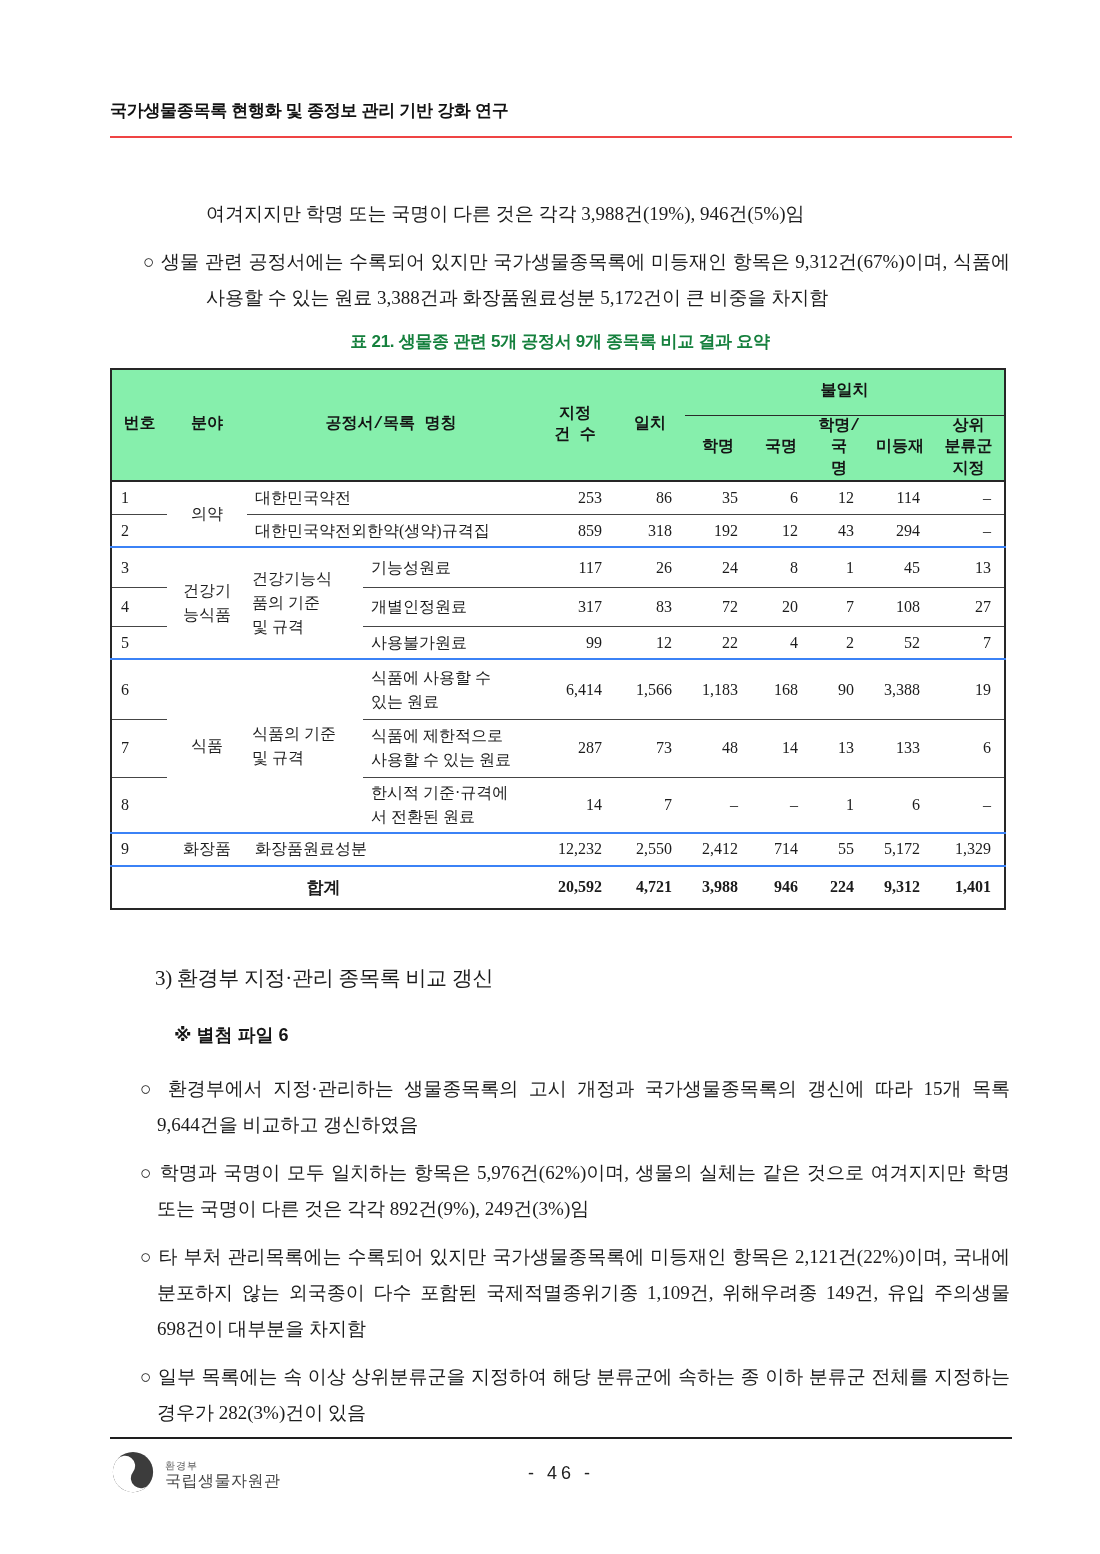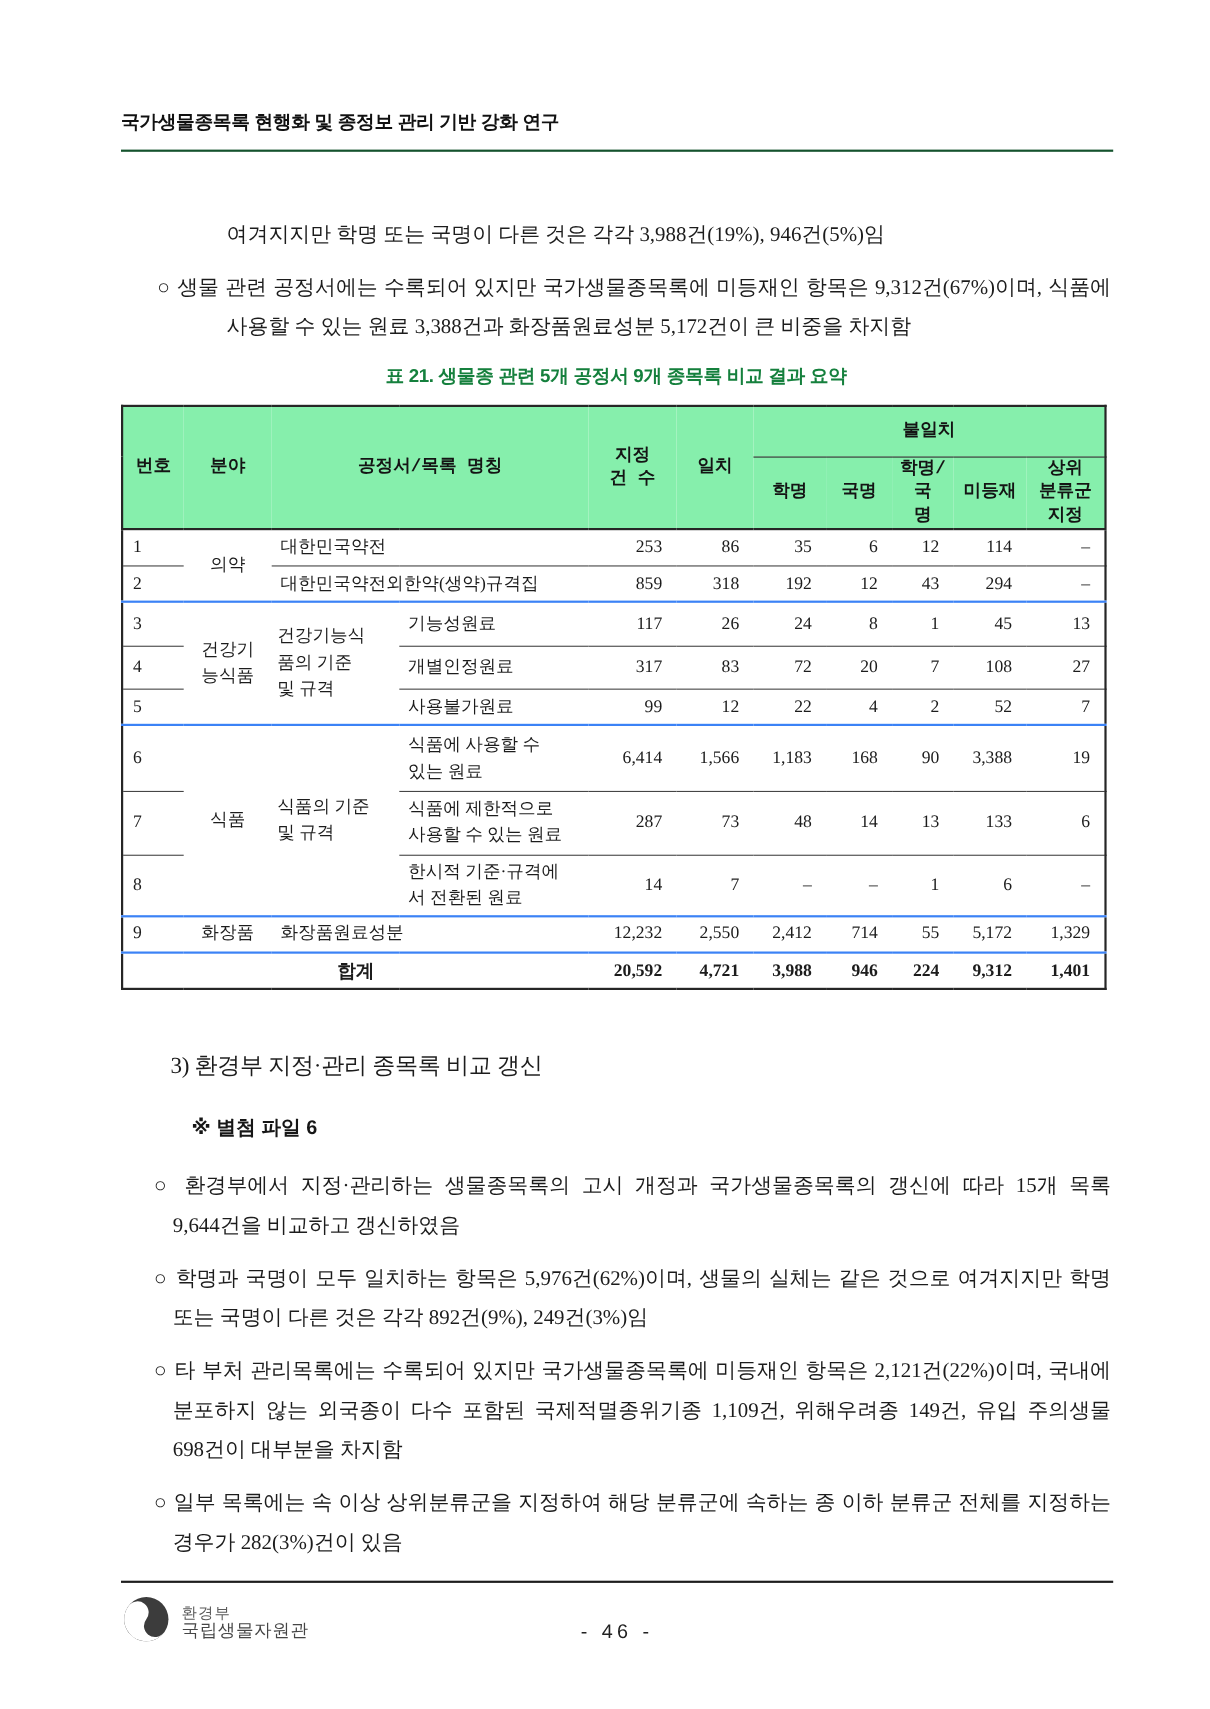--- a/index.html
+++ b/index.html
@@ -5,21 +5,21 @@
   * { margin:0; padding:0; box-sizing:border-box; }
   html,body { background:#ffffff; }
   .page {
     position:relative; width:1100px; height:1554px; background:#ffffff;
     font-family:"Liberation Serif","DejaVu Serif",serif; color:#1c1c1c;
     overflow:hidden; margin:0 auto;
   }
   
   .doc-header {
     margin:0 88px 0 110px; padding-top:99px; padding-bottom:14px;
-    border-bottom:2px solid #14532d;
+    border-bottom:2px solid #ef4444;
   }
   .doc-header .title {
     font-family:"Liberation Sans","DejaVu Sans",sans-serif;
     font-weight:bold; font-size:17px; letter-spacing:-0.3px; color:#111;
   }
   
   .content { margin:0 90px 0 110px; }
   .para { font-size:19px; line-height:36px; word-break:keep-all; }
   .continuation { margin-top:58px; padding-left:96px; }
   .intro-bullet { margin-top:12px; padding-left:96px; text-indent:-63px; text-align:justify; }
@@ -61,21 +61,21 @@
   table.cmp tbody tr:nth-child(6){height:60px}
   table.cmp tbody tr:nth-child(7){height:58px}
   table.cmp tbody tr:nth-child(8){height:54px}
   table.cmp tbody tr:nth-child(9){height:33px}
   table.cmp tr.group-end td, table.cmp td.ge { border-bottom:2px solid #3b82f6; }
   table.cmp td.no { text-align:left; padding-left:9px; }
   table.cmp td.field { text-align:center; white-space:pre-line; }
   table.cmp td.group { text-align:left; padding-left:5px; white-space:pre-line; }
   table.cmp td.name { text-align:left; padding-left:8px; white-space:pre-line; }
   table.cmp td.num { text-align:right; padding-right:13px; }
-  table.cmp tr.total-row { height:33px; }
+  table.cmp tr.total-row { height:43px; }
   table.cmp tr.total-row td { border-bottom:none; font-weight:bold; }
   table.cmp tr.total-row td.total-label {
     text-align:center; font-family:"Liberation Sans","DejaVu Sans",sans-serif;
     font-size:17px;
   }
   
   .section-heading { margin:54px 0 0 45px; font-size:21px; letter-spacing:-0.3px; }
   .attach-note {
     margin:31px 0 0 64px;
     font-family:"Liberation Sans","DejaVu Sans",sans-serif;
@@ -89,28 +89,28 @@
   
   .footer {
     position:absolute; left:110px; right:88px; top:1437px;
     border-top:2px solid #1e1e1e; padding-top:10px;
   }
   .footer-logo { display:flex; align-items:center; gap:9px; width:280px; }
   .logo-mark { flex:0 0 auto; }
   .logo-text { display:flex; flex-direction:column; line-height:1.15; padding-top:2px; }
   .logo-text .small {
     font-family:"Liberation Sans","DejaVu Sans",sans-serif;
-    font-size:14px; color:#5a5a5a; letter-spacing:1px;
+    font-size:10px; color:#5a5a5a; letter-spacing:1px;
   }
   .logo-text .large {
     font-family:"Liberation Sans","DejaVu Sans",sans-serif;
     font-size:16px; color:#454545; letter-spacing:0.5px;
   }
   .page-number {
-    position:absolute; left:0; right:0; top:34px; text-align:center;
+    position:absolute; left:0; right:0; top:24px; text-align:center;
     font-family:"Liberation Sans","DejaVu Sans",sans-serif;
     font-size:18px; letter-spacing:4px; color:#222;
   }
 </style>
 </head>
 <body>
 
 <div class="page">
 
   <div class="doc-header">

